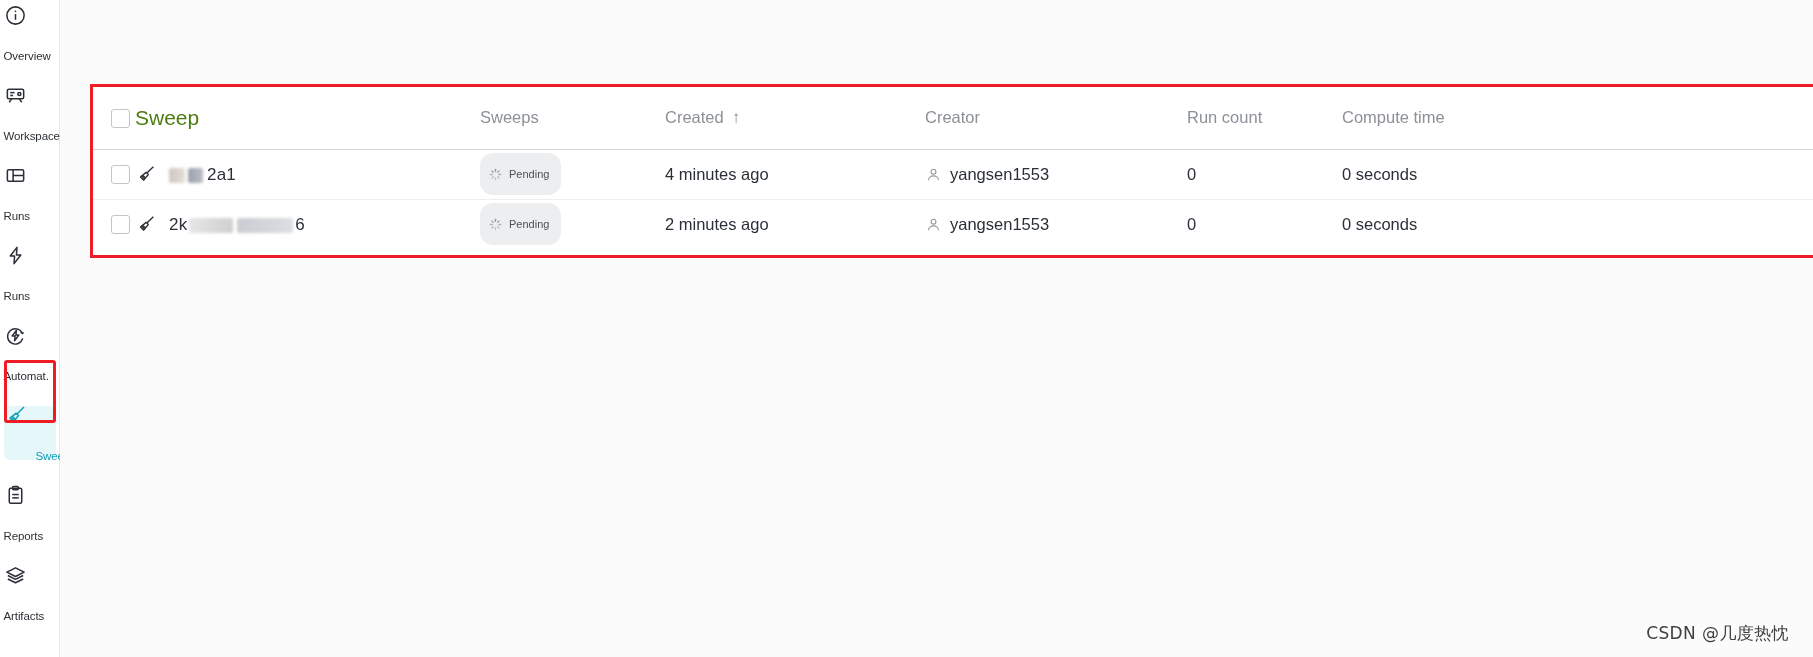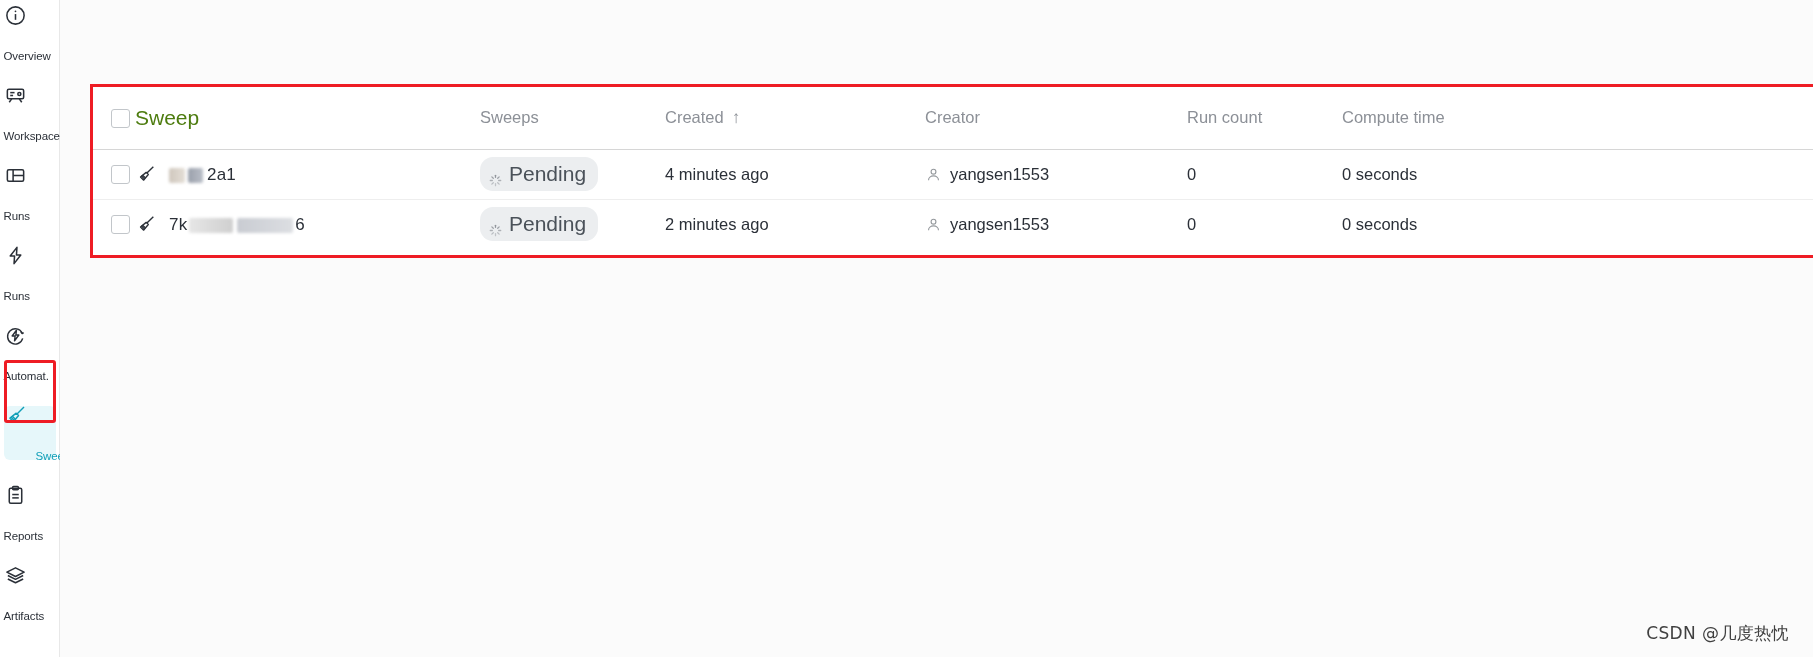--- a/index.html
+++ b/index.html
@@ -185,26 +185,26 @@
   .r-a { width: 16px; background: linear-gradient(90deg,#cfc7bd,#e4ded6); margin-right:3px; }
   .r-b { width: 15px; background: linear-gradient(90deg,#9aa0ab,#b9bec7); margin-right:4px; }
   .r-c { width: 44px; background: linear-gradient(90deg,#e6e6e6,#cfcfcf); margin: 0 2px; }
   .r-d { width: 56px; background: linear-gradient(90deg,#c9ccd2,#dcdee2); margin: 0 2px; }
   .name-text { font-size: 17px; color: #2b3038; letter-spacing: 0.2px; }
 
   .badge {
     display: inline-flex;
     align-items: center;
     gap: 7px;
-    height: 34px;
+    height: 42px;
     padding: 0 12px 0 9px;
     border-radius: 13px;
     background: #eceef0;
     color: #4a5159;
-    font-size: 21px;
+    font-size: 11px;
   }
   .spinner {
     width: 13px; height: 13px; flex: none;
   }
 
   .creator-cell { display: flex; align-items: center; gap: 8px; }
   .avatar-glyph { width: 17px; height: 17px; flex:none; opacity: .72; }
 
   .watermark {
     position: absolute;
@@ -413,21 +413,21 @@
               <div class="name-cell">
                 <span class="sweep-glyph">
                   <svg viewBox="0 0 24 24" width="22" height="22" fill="none" stroke="#2b3038" stroke-width="1.5" stroke-linejoin="round">
                     <line x1="20" y1="4" x2="13" y2="11"></line>
                     <path d="M12.2 10.2 L6 15.2 L9.5 18.7 L14.5 12.5 Z"></path>
                     <line x1="8" y1="13" x2="11.5" y2="16.4"></line>
                     <line x1="6.8" y1="14" x2="10.4" y2="17.5"></line>
                   </svg>
                 </span>
                 <span>
-                  <span class="name-text">7k</span><span class="redacted r-c"></span><span class="redacted r-d"></span><span class="name-text">6</span>
+                  <span class="name-text">2k</span><span class="redacted r-c"></span><span class="redacted r-d"></span><span class="name-text">6</span>
                 </span>
               </div>
             </td>
             <td>
               <span class="badge">
                 <span class="spinner">
                   <svg viewBox="0 0 16 16" width="13" height="13">
                     <g stroke="#8c9097" stroke-width="1.6" stroke-linecap="round">
                       <line x1="8" y1="1.6" x2="8" y2="4.1" opacity=".95"></line>
                       <line x1="12.5" y1="3.5" x2="10.7" y2="5.3" opacity=".8"></line>

